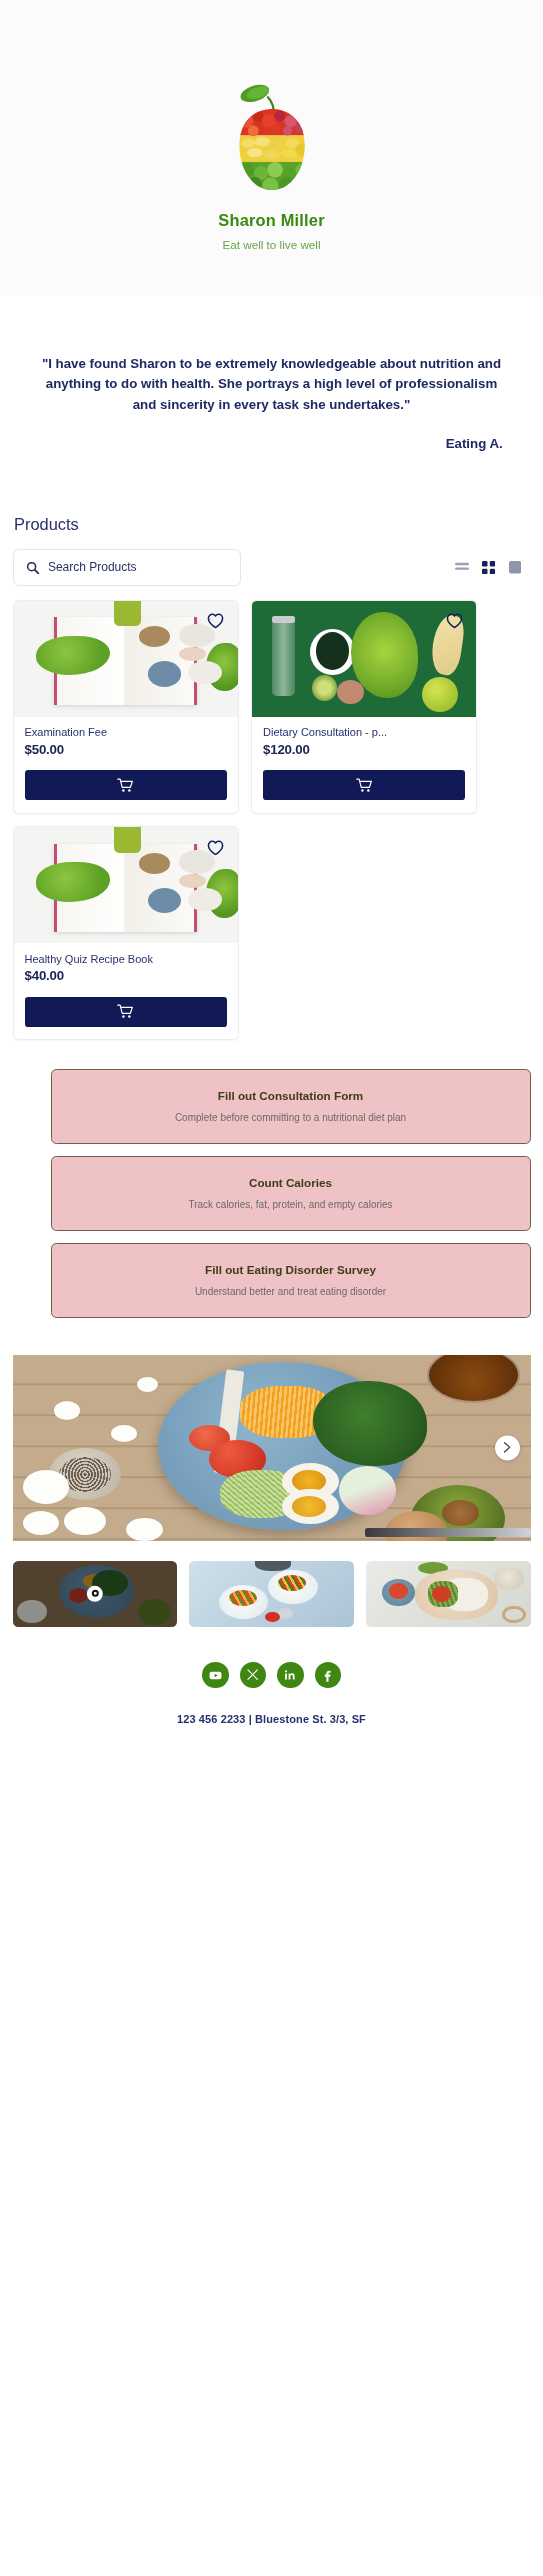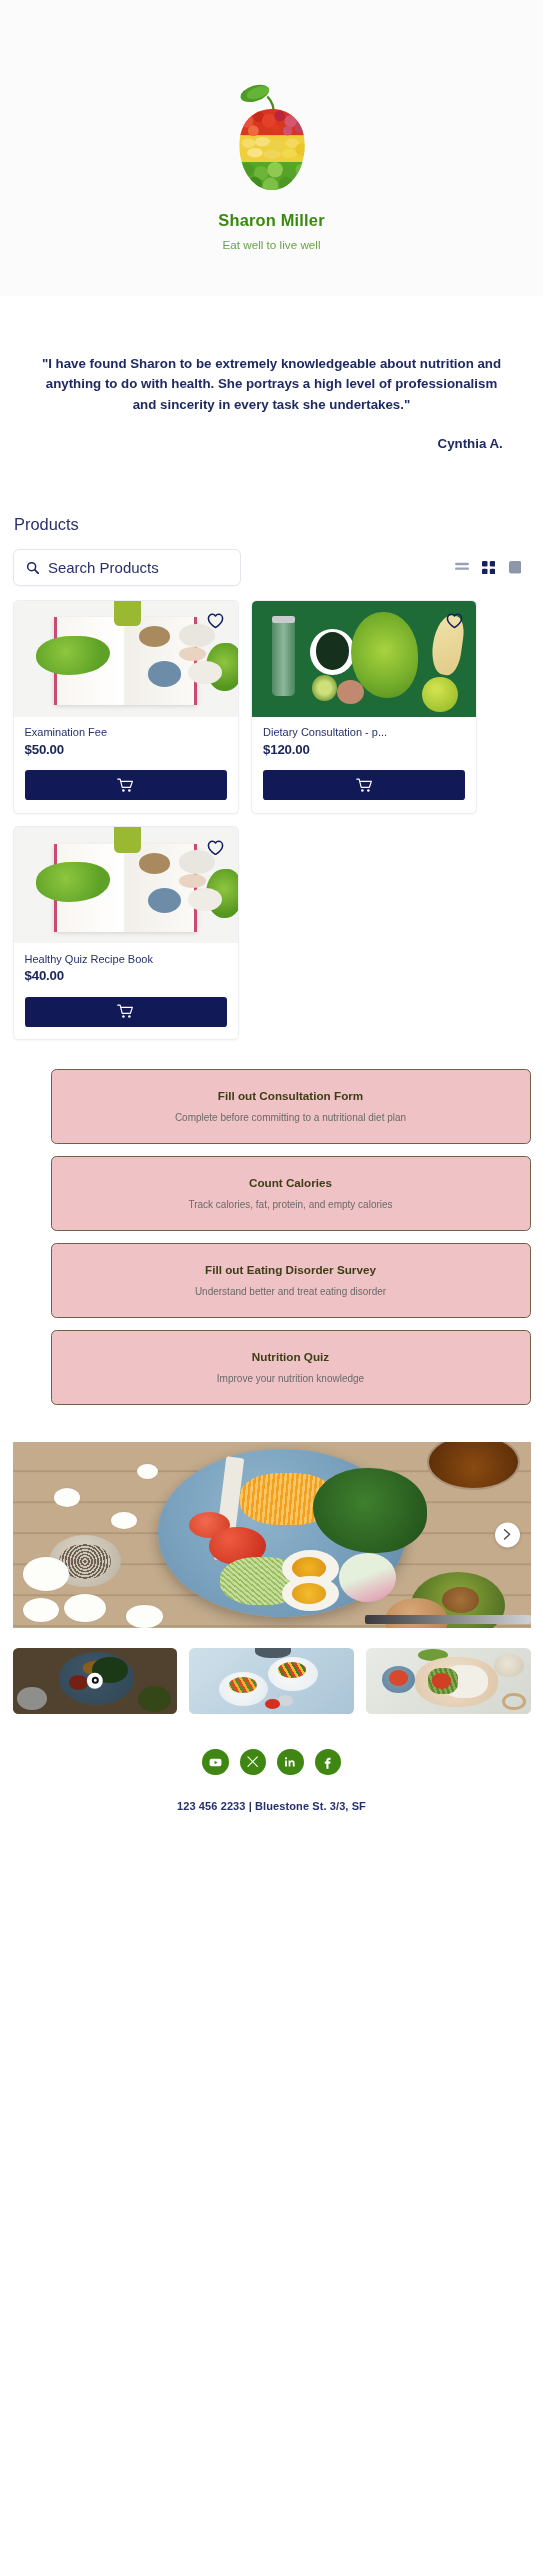--- a/index.html
+++ b/index.html
@@ -74,21 +74,21 @@
     border:0.8px solid #e3e5ec;
     border-radius:6.2px;
     display:flex;
     align-items:center;
     padding:0 12.5px;
     background:#fff;
     box-shadow:0 0.8px 0.8px rgba(0,0,0,.02);
   }
   .search-icon { flex:0 0 auto; margin-right:8.6px; display:block; }
   .search-placeholder {
-    font-size:15px;
+    font-size:12px;
     color:#2a2f6b;
     font-weight:400;
   }
   .view-toggles { display:flex; align-items:center; gap:13.3px; padding-right:9.4px; }
   .toggle-icon { display:block; cursor:pointer; }
 
   .product-grid {
     display:flex;
     flex-wrap:wrap;
     gap:12.5px;
@@ -379,21 +379,21 @@
         <circle cx="68" cy="138" r="9" fill="#4d9823"></circle>
       </g>
     </svg>
   </div>
   <div class="brand-name">Sharon Miller</div>
   <div class="brand-tagline">Eat well to live well</div>
 </div>
 
 <div class="testimonial">
   <div class="testimonial-quote">"I have found Sharon to be extremely knowledgeable about nutrition and anything to do with health.  She portrays a high level of professionalism and sincerity in every task she undertakes."</div>
-  <div class="testimonial-author">Cynthia A.</div>
+  <div class="testimonial-author">Eating A.</div>
 </div>
 
 <div class="products-section">
   <div class="products-title">Products</div>
 
   <div class="products-bar">
     <div class="search-box">
       <svg class="search-icon" width="13.3" height="13.3" viewBox="0 0 20 20">
         <circle cx="8.5" cy="8.5" r="6" fill="none" stroke="#1f2a63" stroke-width="2.3"></circle>
         <line x1="13" y1="13" x2="18.5" y2="18.5" stroke="#1f2a63" stroke-width="2.6" stroke-linecap="round"></line>
@@ -524,24 +524,20 @@
     <div class="action-title">Fill out Consultation Form</div>
     <div class="action-sub">Complete before committing to a nutritional diet plan</div>
   </div>
   <div class="action-card">
     <div class="action-title">Count Calories</div>
     <div class="action-sub">Track calories, fat, protein, and empty calories</div>
   </div>
   <div class="action-card">
     <div class="action-title">Fill out Eating Disorder Survey</div>
     <div class="action-sub">Understand better and treat eating disorder</div>
-  </div>
-  <div class="action-card">
-    <div class="action-title">Nutrition Quiz</div>
-    <div class="action-sub">Improve your nutrition knowledge</div>
   </div>
 </div>
 
 <div class="gallery">
   <div class="hero-photo">
     <div class="wood"></div>
     <div class="teaglass"></div>
     <div class="bowl-spice"></div>
       <div class="spice-in"></div>
     <div class="plate"></div>

